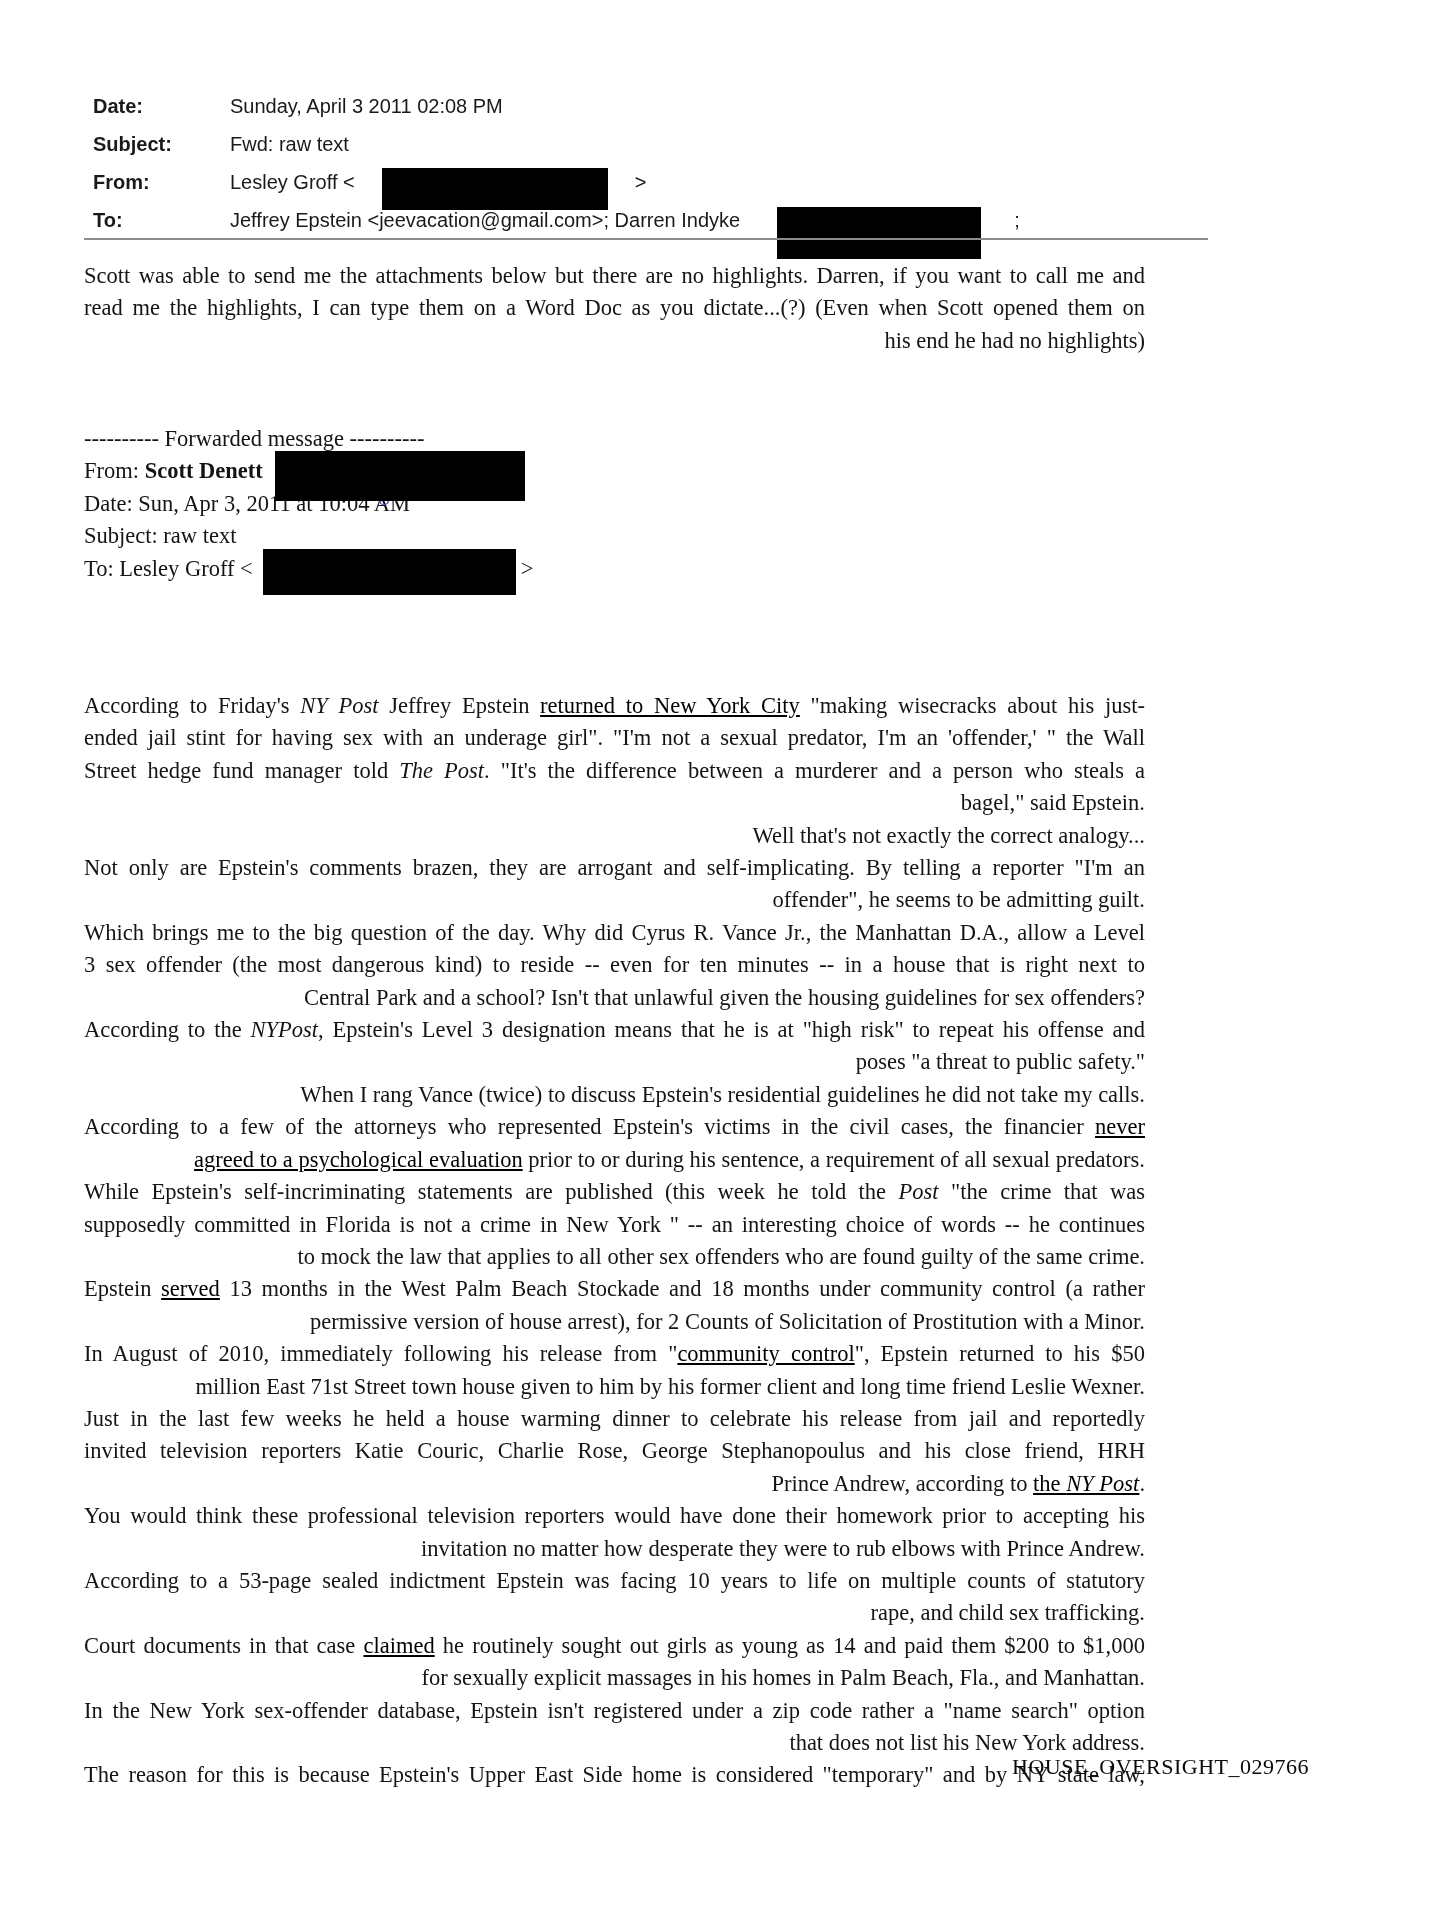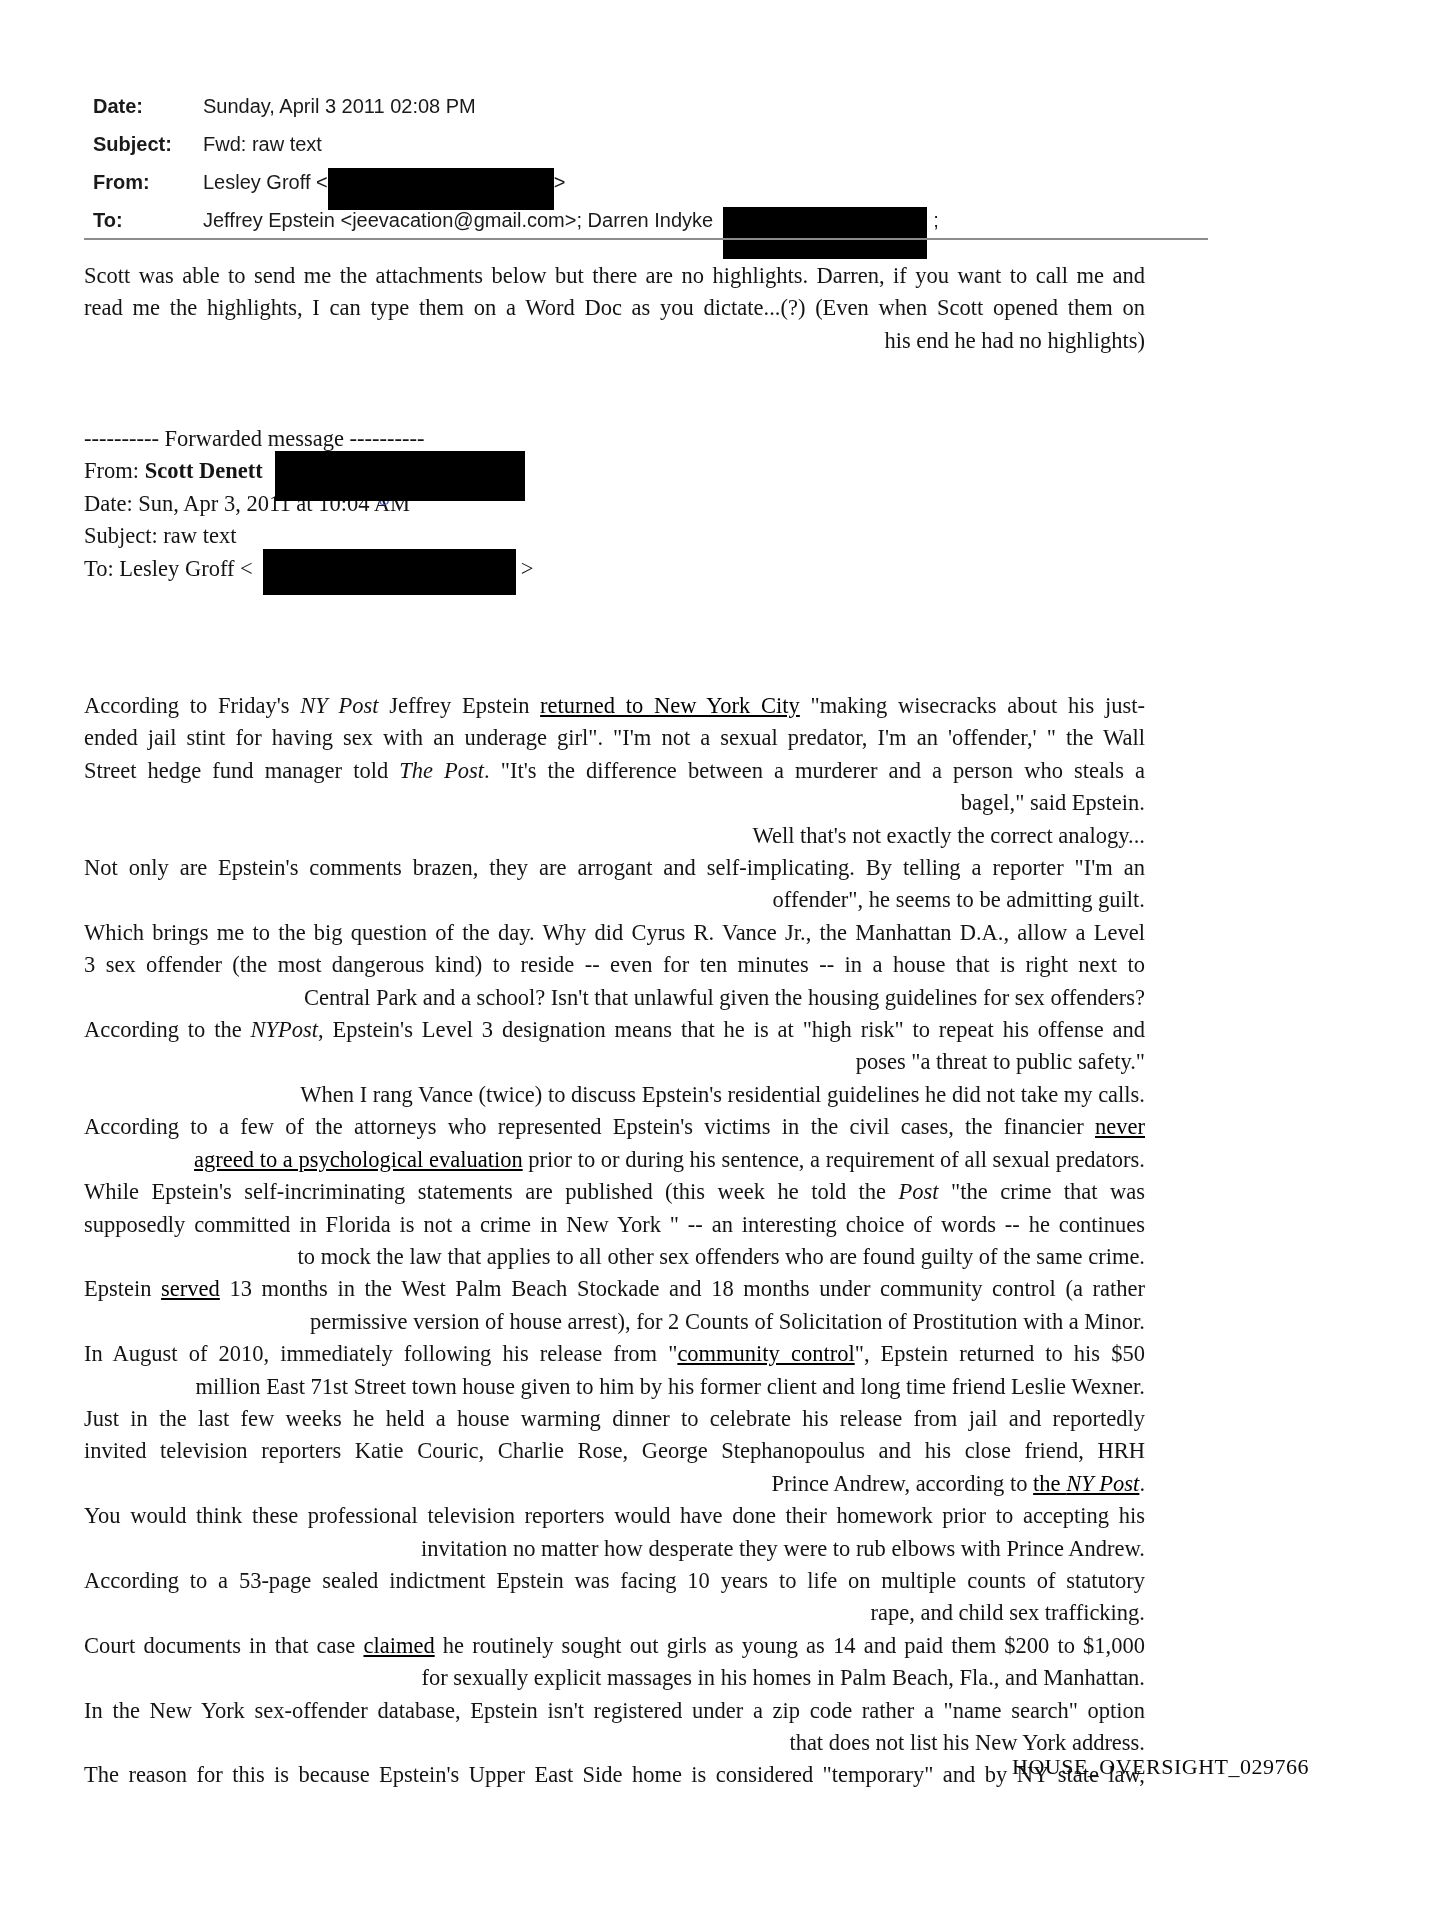--- a/index.html
+++ b/index.html
@@ -2,21 +2,21 @@
 <html><head>
 <meta charset="utf-8">
 <style>
   html,body{margin:0;padding:0;background:#ffffff;}
   .page{position:relative;width:1453px;height:1920px;background:#ffffff;
         font-family:"Liberation Serif",serif;color:#141414;overflow:hidden;}
 
   
   .hdr{position:absolute;left:93px;top:95px;font-family:"Liberation Sans",sans-serif;
        font-size:20px;color:#1a1a1a;}
-  .hrow{display:flex;height:38px;align-items:flex-start;}
+  .hrow{display:flex;height:38px;align-items:flex-start;gap:27px;}
   .hlabel{width:110px;font-weight:700;flex:none;}
   .redact{background:#000000;flex:none;display:inline-block;}
   .r-from{width:226px;height:42px;margin-top:-3px;}
   .r-to{width:204px;height:52px;margin-left:10px;margin-right:6px;margin-top:-2px;}
 
   .divider{position:absolute;left:84px;top:238px;width:1124px;height:0;
            border-top:2px solid #8c8c8c;}
 
   
   .serifblock{font-size:22.5px;line-height:32.4px;}

